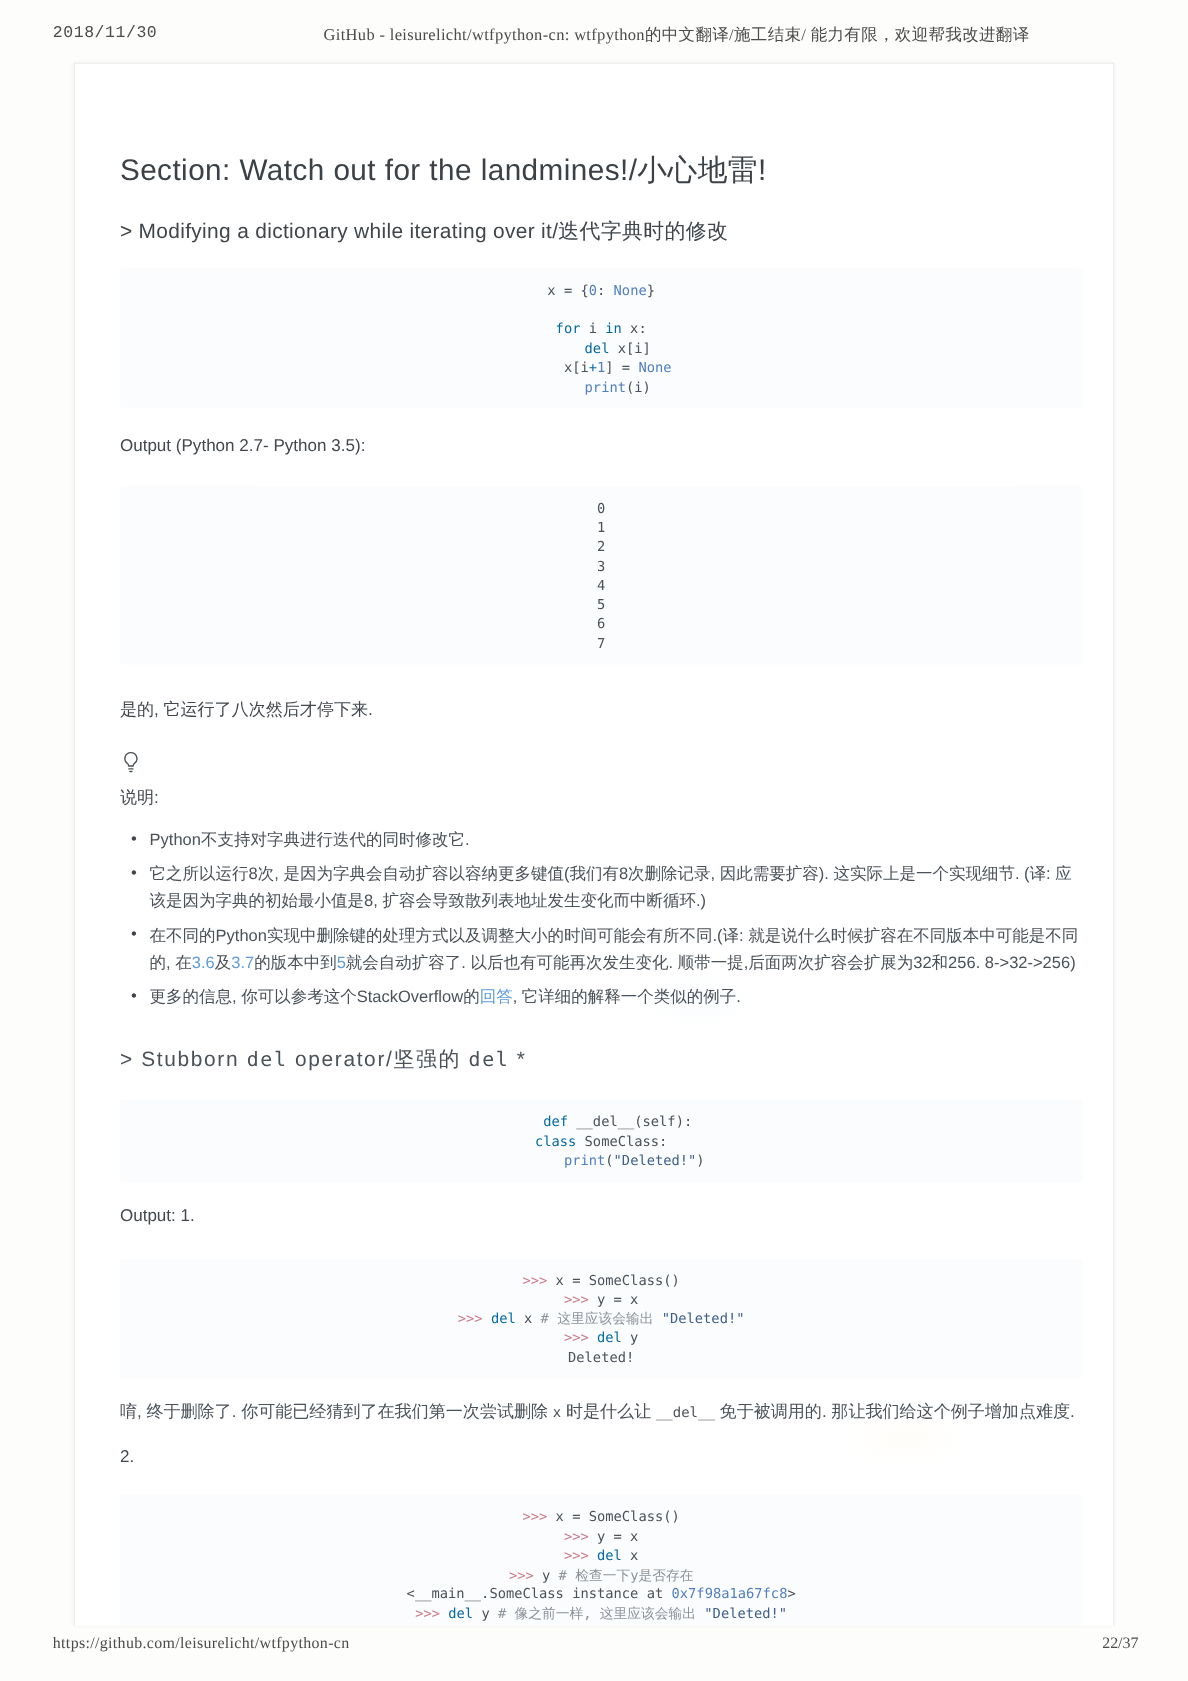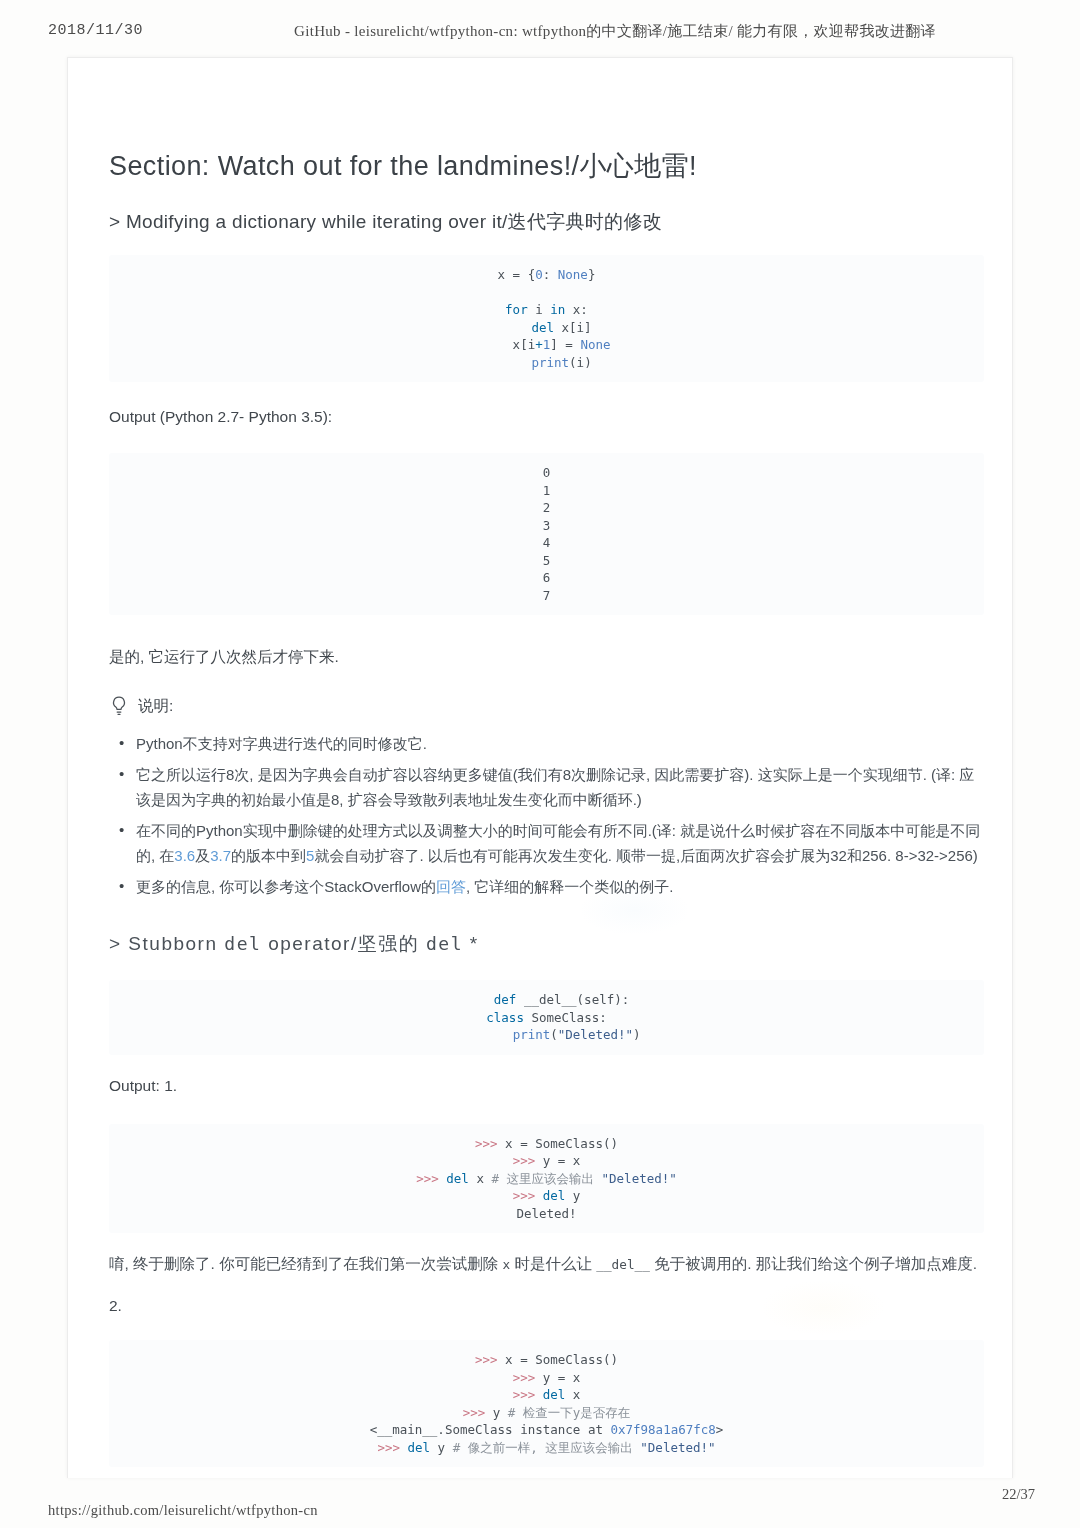--- a/index.html
+++ b/index.html
@@ -11,48 +11,48 @@
     color:#41474d;
     overflow:hidden;
   }
   
   .print-header { position:absolute; top:20px; left:0; right:0; height:24px;
     font-family:"Liberation Serif","DejaVu Serif",serif; font-size:15px; color:#4b4b4b; }
   .print-date { position:absolute; left:48px; top:2px; letter-spacing:0.5px;font-family:Liberation Mono, monospace; }
   .print-title { position:absolute; left:150px; right:0; text-align:center; top:2px; letter-spacing:0.3px; }
   .print-footer { position:absolute; top:1486px; left:0; right:0; height:22px;
     font-family:"Liberation Serif","DejaVu Serif",serif; font-size:14.5px; color:#4b4b4b; }
-  .footer-url { position:absolute; left:48px; top:16px; letter-spacing:0.3px; }
+  .footer-url { position:absolute; left:48px; top:0; letter-spacing:0.3px; }
   .footer-page { position:absolute; right:45px; top:0; }
 
   
   .page {
     position:absolute; left:67px; top:57px; width:946px; height:1421px;
     background:
       radial-gradient(ellipse 90px 40px at 38% 30%, rgba(150,195,235,0.05), transparent 70%),
       radial-gradient(ellipse 70px 34px at 72% 36%, rgba(240,215,140,0.06), transparent 70%),
       radial-gradient(ellipse 80px 36px at 60% 60%, rgba(150,195,235,0.05), transparent 70%),
       radial-gradient(ellipse 90px 40px at 80% 88%, rgba(240,215,140,0.05), transparent 70%),
       #ffffff;
     border:1px solid #ececec; border-bottom:none;
     box-shadow:0 0 4px rgba(0,0,0,0.05);
     overflow:hidden;
   }
   .page-inner { padding:58px 28px 0 41px; }
 
-  h1.section-title { margin-top:33px; font-size:27px; line-height:34px; font-weight:400;
+  h1.section-title { margin-top:22px; font-size:27px; line-height:34px; font-weight:400;
     color:#3b4147; letter-spacing:0.4px; }
   h2.sub-heading { font-size:19px; line-height:24px; font-weight:400; color:#3f454b; }
   .h-modify { margin-top:27px; letter-spacing:0.3px; }
   .h-stubborn { margin-top:33px; letter-spacing:1.5px; }
 
   p.prose { font-size:15.5px; line-height:25px; color:#41474d; }
   .p-output { margin-top:22px; }
   .p-yes { margin-top:29px; }
-  .p-explain { margin-top:24px; display:flex; align-items:center; gap:9px; }
+  .p-explain { margin-top:24px; display:flex; gap:9px;flex-direction:column; }
   .p-finally { margin-top:18px; }
   .p-two { margin-top:16px; }
 
   .codeblock { border-radius:3px; background:#fbfcfd; padding:11px 16px;
     font-family:"DejaVu Sans Mono","Liberation Mono",monospace;
     font-size:12.5px; line-height:17.5px;text-align:center; }
   .cb-dict { margin-top:21px; }
   .cb-nums { margin-top:24px; }
   .cb-class { margin-top:24px; }
   .cb-repl1 { margin-top:26px; }

